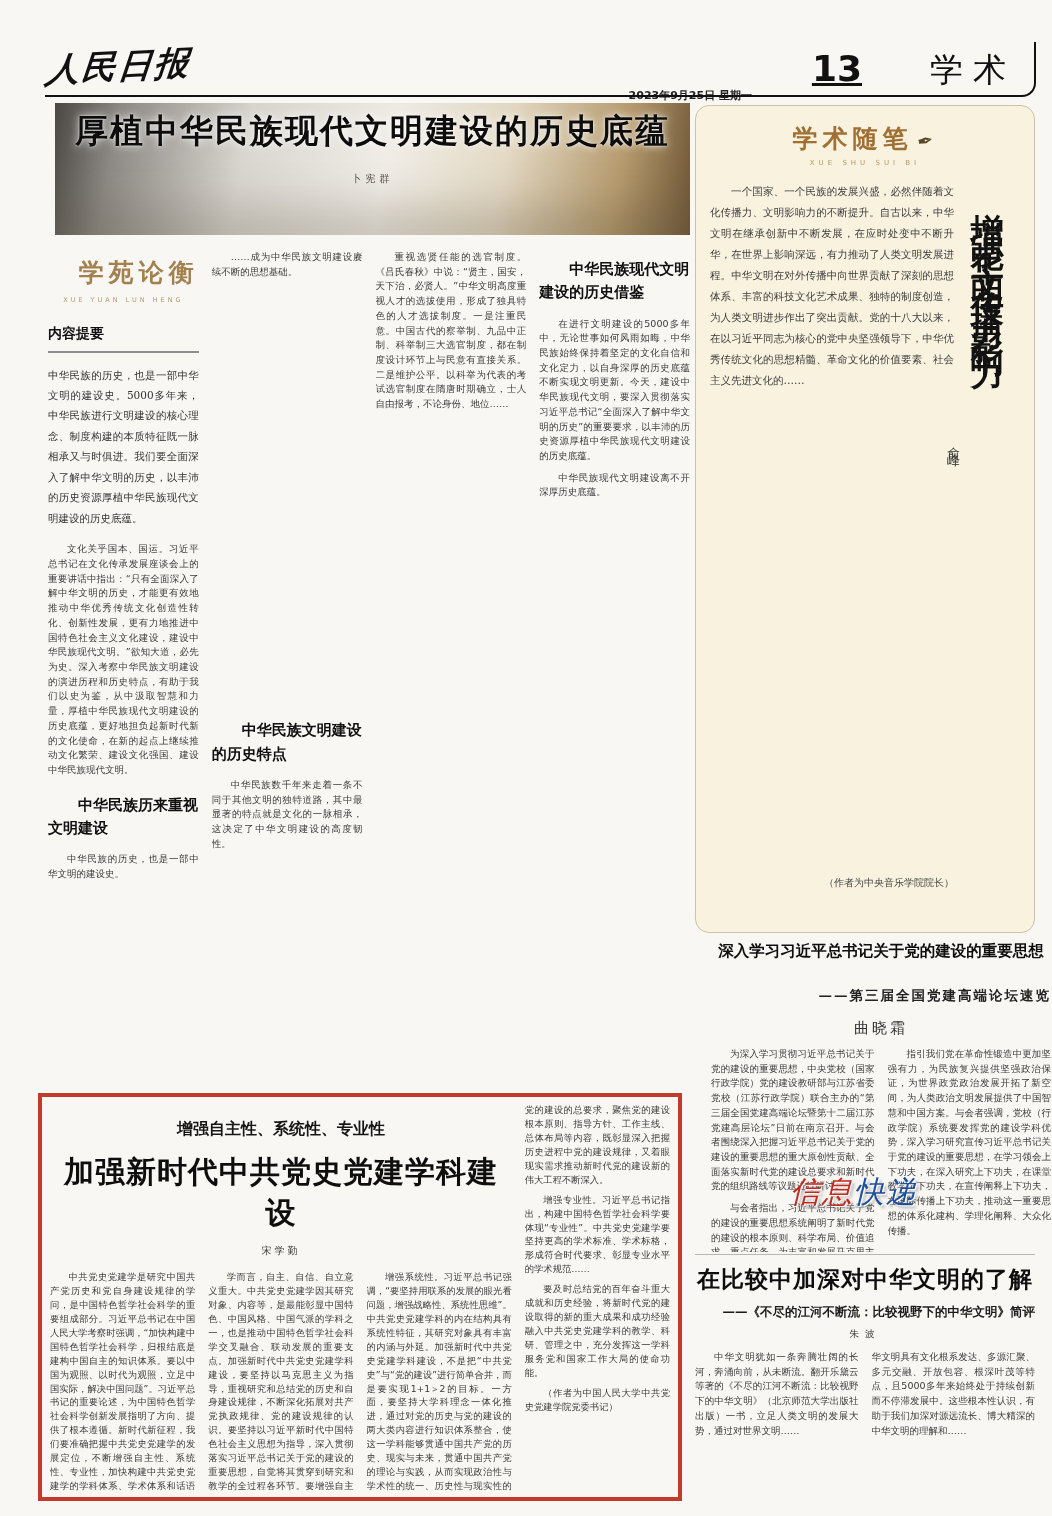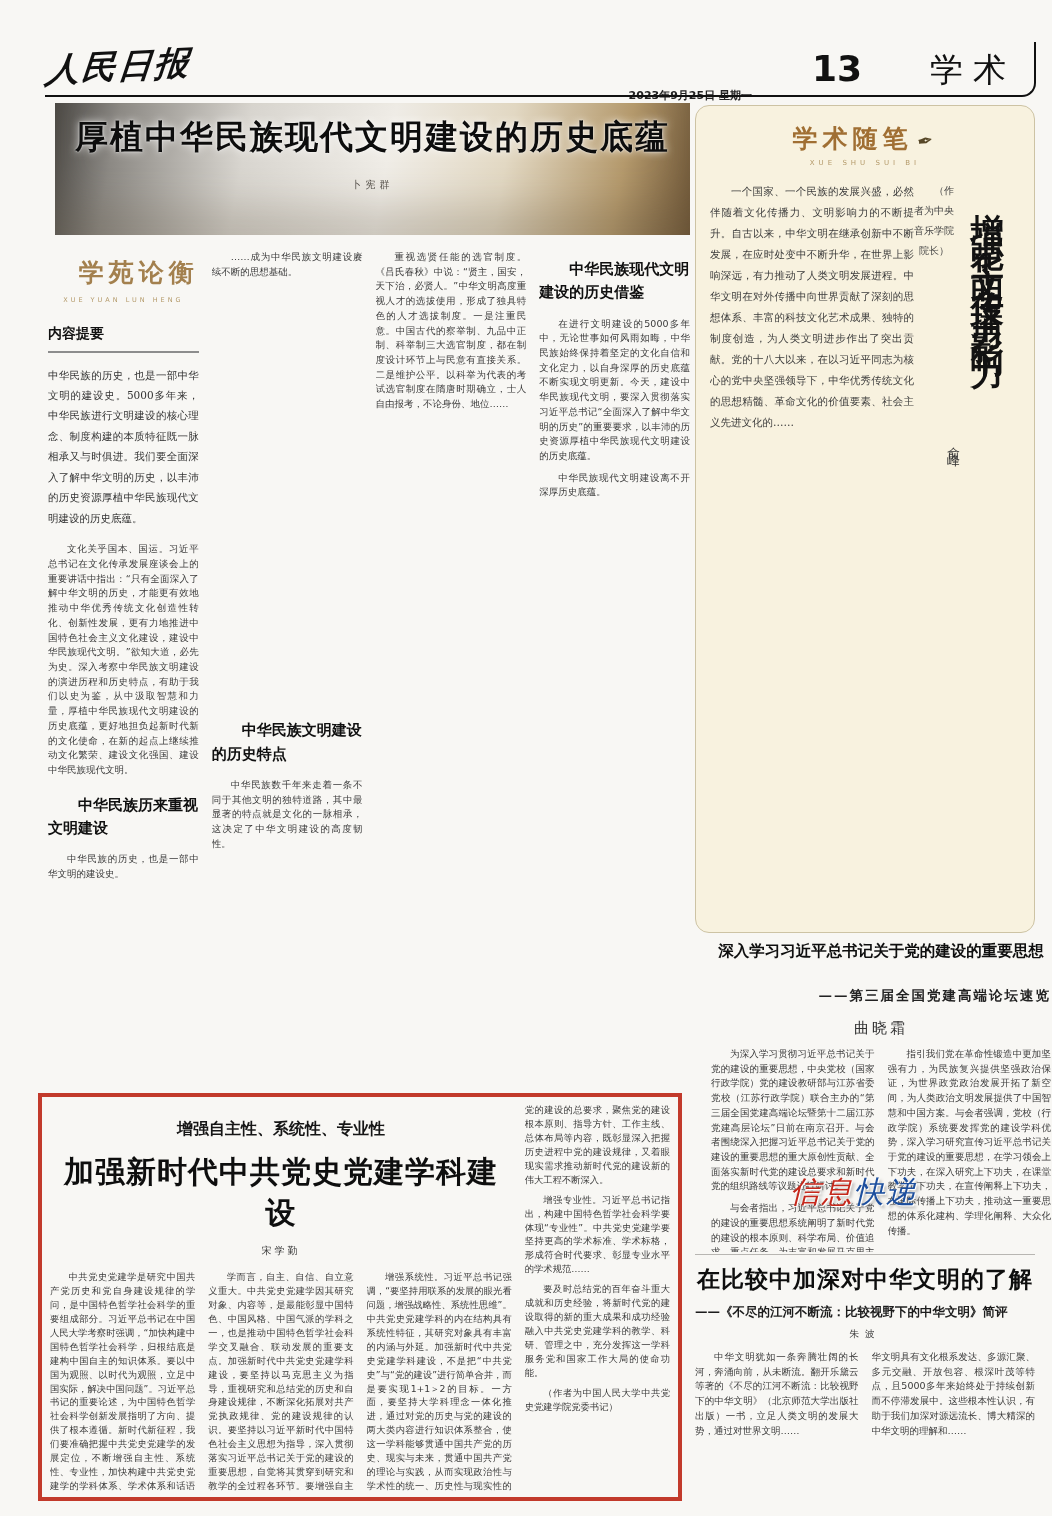--- a/index.html
+++ b/index.html
@@ -2,30 +2,30 @@
 <html><head>
 <meta charset="utf-8">
 <style>
   html,body{margin:0;padding:0;}
   .page{position:relative;width:1052px;height:1516px;background:#f8f7f4;overflow:hidden;
         font-family:"DejaVu Sans","Liberation Sans",sans-serif;color:#2e2e2e;}
   
   .masthead-logo{position:absolute;left:46px;top:44px;font-family:"DejaVu Serif","Liberation Serif",serif;
         font-size:34px;font-weight:bold;font-style:italic;color:#111;transform:skewX(-8deg) rotate(-3deg);letter-spacing:2px;}
   .masthead-date{position:absolute;right:300px;top:72px;font-size:11px;font-weight:700;color:#222;margin-top:16px;}
-  .masthead-pagenum{position:absolute;right:190px;top:48px;font-size:36px;font-weight:800;color:#111;}
+  .masthead-pagenum{position:absolute;right:190px;top:48px;font-size:36px;font-weight:800;color:#111;text-decoration:underline;}
   .masthead-section{position:absolute;right:36px;top:48px;font-size:33px;font-weight:400;letter-spacing:10px;color:#111;}
   .header-rule{position:absolute;left:45px;top:95px;width:973px;border-top:2px solid #111;}
   .header-elbow{position:absolute;right:16px;top:42px;width:18px;height:53px;
         border-right:2px solid #111;border-bottom:2px solid #111;border-bottom-right-radius:14px;}
   
   .banner{position:absolute;left:55px;top:103px;width:635px;height:132px;
         background:linear-gradient(100deg,#4a4845 0%,#8d8a85 10%,#d9d6d0 30%,#f0ede7 52%,#e3d9c4 70%,#b59a6d 88%,#6f5636 100%);
         box-shadow:inset 0 -30px 40px rgba(90,80,60,.25);}
-  .banner-headline{padding-top:12px;text-align:center;font-size:33px;font-weight:900;letter-spacing:2px;color:#0d0d0d;
+  .banner-headline{padding-top:6px;text-align:center;font-size:33px;font-weight:900;letter-spacing:2px;color:#0d0d0d;
         text-shadow:0 0 8px rgba(255,255,255,.85),0 0 2px rgba(255,255,255,.9);}
   .banner-byline{margin-top:18px;text-align:center;font-size:10px;color:#55504a;letter-spacing:4px;}
   
   .lead-cols{position:absolute;left:48px;top:250px;width:642px;height:838px;display:flex;gap:13px;}
   .ncol{flex:1;font-size:9.5px;line-height:1.55;text-align:justify;color:#3a3a3a;overflow:hidden;}
   .ncol p{margin:0 0 7px;text-indent:2em;}
   .subhead{font-size:15px;font-weight:800;line-height:1.55;margin:16px 0 12px;color:#101010;text-indent:2em;text-align:left;}
   .brand{color:#a3804e;font-size:25px;font-weight:900;letter-spacing:5px;text-align:right;margin:4px 0 2px;text-indent:0;}
   .brand-sub{text-align:center;font-size:6.5px;color:#b49a6a;letter-spacing:3px;margin-bottom:18px;text-indent:0;}
   .abstract-head{font-size:14px;font-weight:800;margin:6px 0 6px;text-indent:0;color:#111;}
@@ -43,44 +43,44 @@
   .redcol-r{grid-column:4;grid-row:1/3;}
   .redcol-b{grid-row:2;}
   
   .essay-box{position:absolute;left:695px;top:105px;width:340px;height:828px;background:#f8f2df;
         border:1px solid #cdc3a4;border-radius:14px;padding:16px 14px 14px;box-sizing:border-box;}
   .essay-logo{text-align:center;font-size:25px;font-weight:900;color:#a06f33;letter-spacing:5px;}
   .pen-icon{font-size:19px;color:#53board;color:#574727;margin-left:4px;display:inline-block;transform:rotate(-12deg);}
   .essay-logo-sub{text-align:center;font-size:7px;color:#b49a6a;letter-spacing:4px;margin:4px 0 14px;}
   .essay-body{display:flex;height:calc(100% - 76px);}
   .essay-text{flex:1;font-family:"DejaVu Serif","Liberation Serif",serif;font-size:10.5px;line-height:2.0;
-        text-align:justify;color:#3c3c3c;display:flex;flex-direction:row;overflow:hidden;}
+        text-align:justify;color:#3c3c3c;display:flex;flex-direction:column;overflow:hidden;}
   .essay-text p{margin:0 0 8px;text-indent:2em;}
   .essay-spacer{flex:1;}
-  .essay-attribution{text-align:center;font-size:10px;color:#444;margin:0;}
+  .essay-attribution{text-align:right;font-size:10px;color:#444;margin:0;}
   .essay-strip{width:66px;position:relative;}
   .essay-vtitle{writing-mode:vertical-rl;font-size:33px;font-weight:900;line-height:1.1;letter-spacing:13px;
         margin:6px auto 0;color:#121212;}
   .essay-vauthor{position:absolute;left:-10px;top:255px;writing-mode:vertical-rl;font-size:13px;letter-spacing:8px;color:#333;}
   
   .forum{position:absolute;left:711px;top:941px;width:340px;height:305px;}
   .forum-headline{text-align:center;font-size:15.5px;font-weight:900;color:#0f0f0f;}
   .forum-subtitle{text-align:right;font-family:"DejaVu Serif","Liberation Serif",serif;font-size:13.5px;font-weight:700;
         letter-spacing:2px;margin-top:25px;color:#222;}
   .forum-author{text-align:center;font-size:15px;letter-spacing:3px;margin:14px 0 9px;color:#333;}
   .forum-cols{display:flex;gap:13px;height:205px;overflow:hidden;}
   .info-express{position:absolute;left:790px;top:1172px;font-size:30px;font-weight:400;font-style:italic;letter-spacing:2px;
         text-shadow:1px 1px 0 #ffffff,3px 3px 3px rgba(60,60,60,.35);}
   .info-express .p1{color:#c5281c;}
   .info-express .p2{color:#1d4f9e;}
   .sidebar-divider{position:absolute;left:695px;top:1254px;width:340px;border-top:1px solid #b8b6b2;}
   
   .review{position:absolute;left:695px;top:1264px;width:340px;height:252px;overflow:hidden;}
   .review-headline{text-align:center;font-size:23px;font-weight:900;letter-spacing:1px;color:#0e0e0e;}
-  .review-subtitle{text-align:left;font-family:"DejaVu Serif","Liberation Serif",serif;font-size:12.5px;font-weight:700;margin-top:9px;color:#1c1c1c;}
+  .review-subtitle{text-align:right;font-family:"DejaVu Serif","Liberation Serif",serif;font-size:12.5px;font-weight:700;margin-top:9px;color:#1c1c1c;}
   .review-author{text-align:center;font-size:9.5px;letter-spacing:6px;margin:7px 0 9px;color:#333;}
   .review-cols{display:flex;gap:13px;}
 </style>
 </head>
 <body>
 
 <div class="page">
 
   <div class="masthead-logo">人民日报</div>
   <div class="masthead-date">2023年9月25日 星期一</div>

